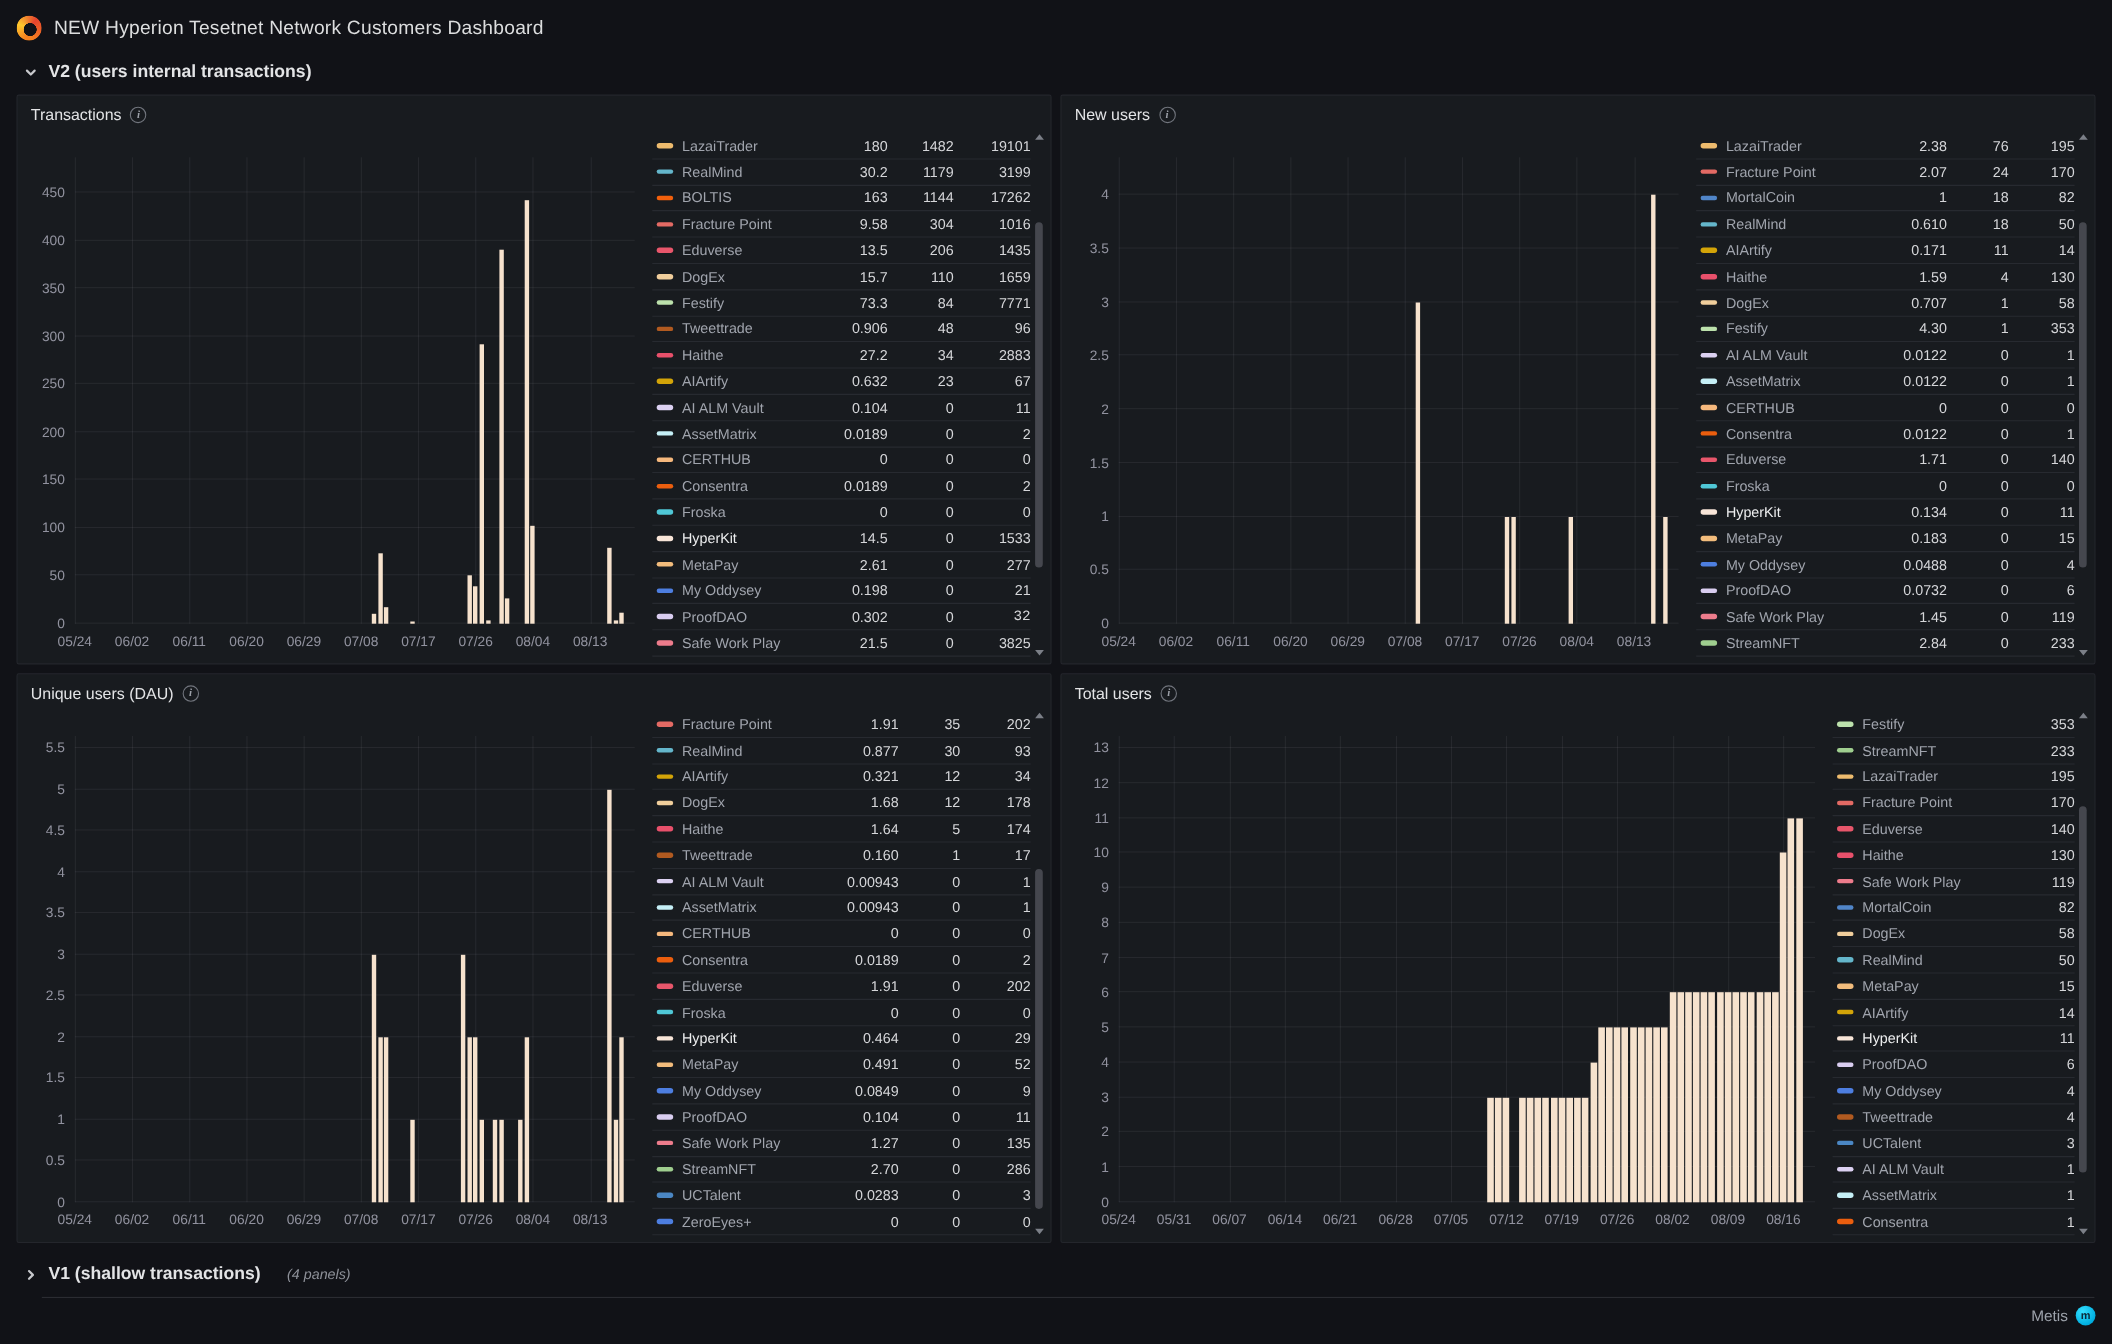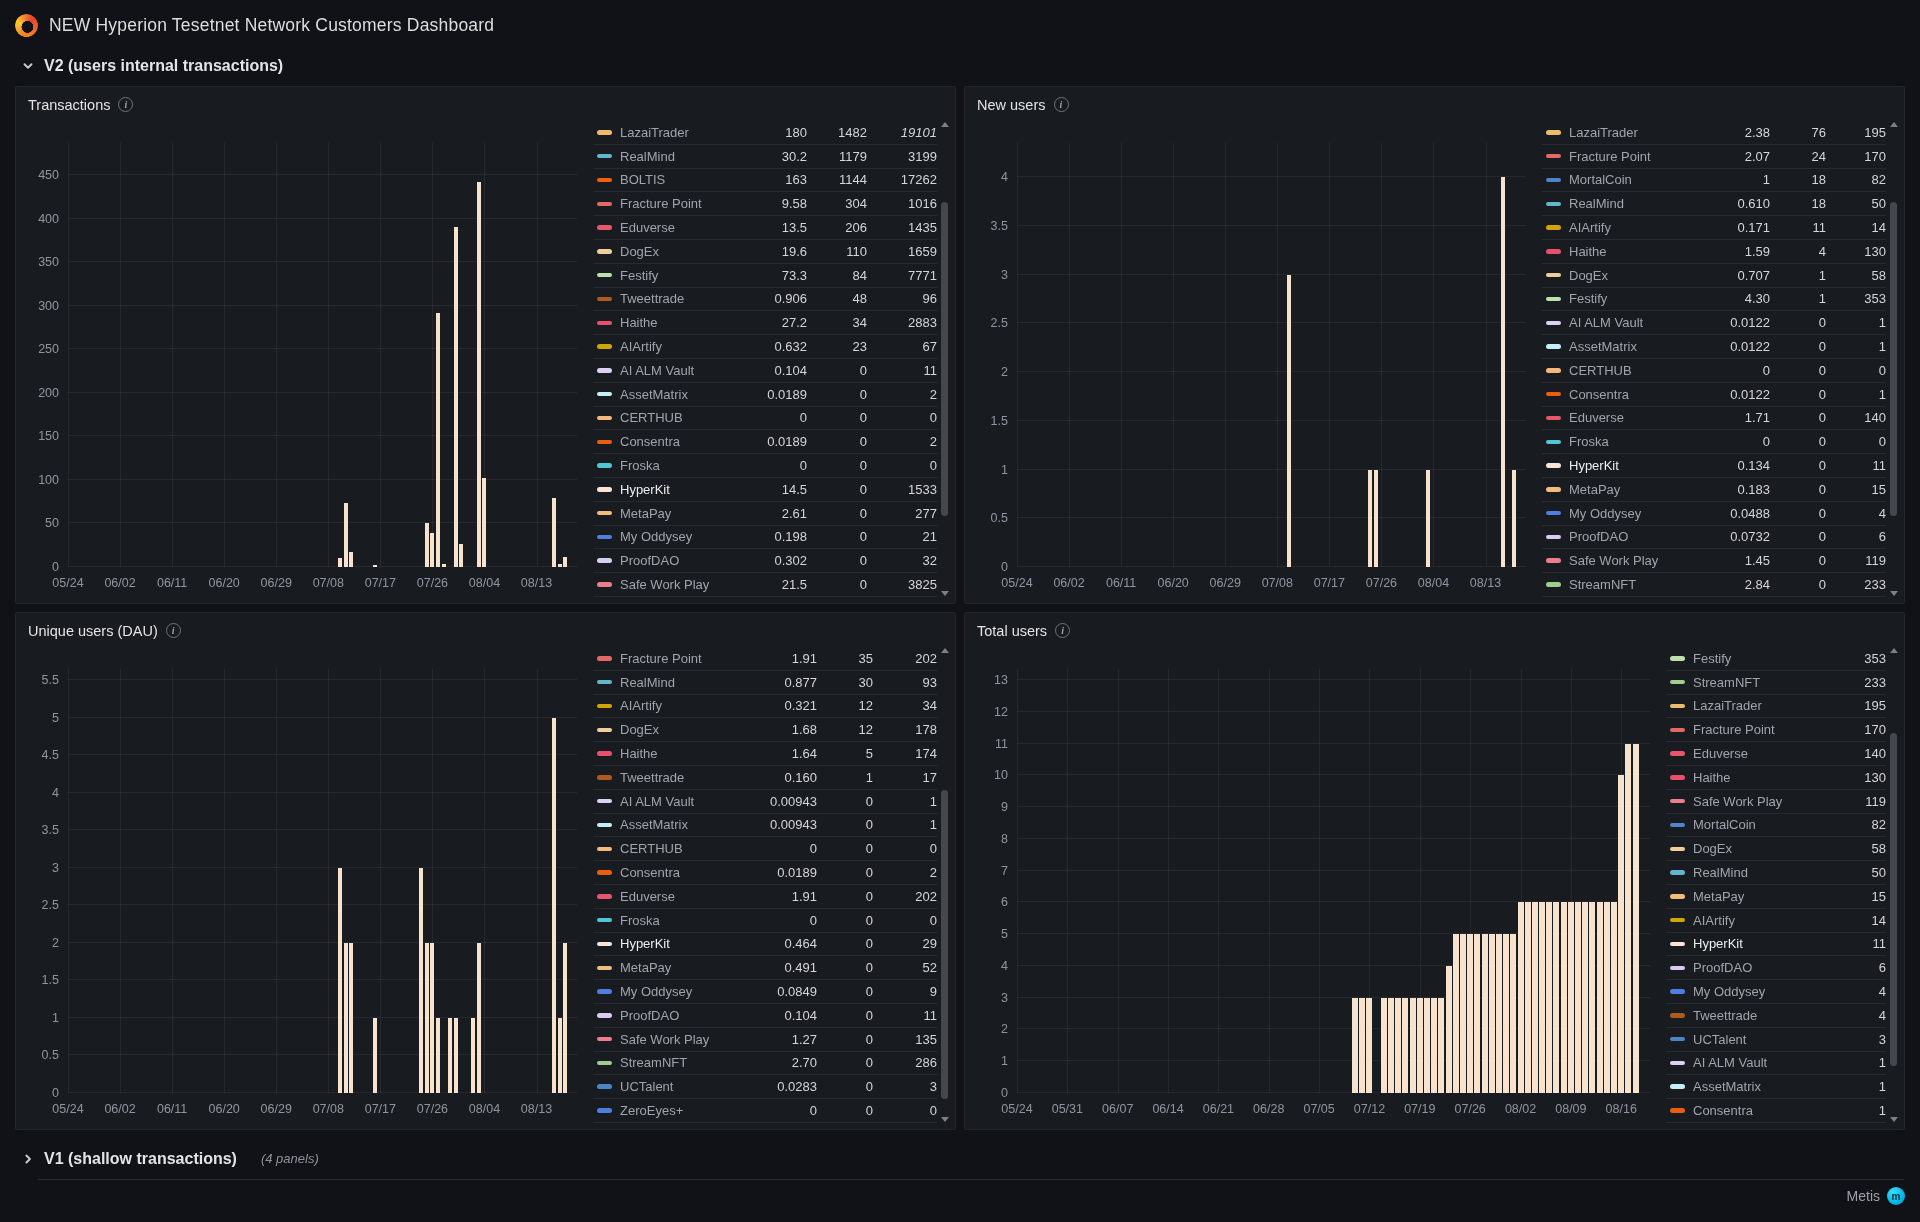--- a/index.html
+++ b/index.html
@@ -144,21 +144,21 @@
             <div class="bar" style="left: calc(96.5909% - 2px); width: 4px; height: 0.616016%; min-height: 2px; background: rgb(246, 226, 205);"></div>
             <div class="bar" style="left: calc(97.7273% - 2px); width: 4px; height: 2.25873%; min-height: 2px; background: rgb(246, 226, 205);"></div>
           </div>
         </div>
         <div class="legend" style="width: 362px;">
           <div class="legend-row">
             <span class="swatch" style="background: rgb(237, 187, 110);"></span>
             <span class="lg-name">LazaiTrader</span>
             <span class="lg-val" style="width: 66px;">180</span>
             <span class="lg-val" style="width: 52px;">1482</span>
-            <span class="lg-val" style="width: 62px; font-style: italic;">19101</span>
+            <span class="lg-val" style="width: 62px;">19101</span>
           </div>
           <div class="legend-row">
             <span class="swatch" style="background: rgb(100, 182, 203);"></span>
             <span class="lg-name">RealMind</span>
             <span class="lg-val" style="width: 66px;">30.2</span>
             <span class="lg-val" style="width: 52px;">1179</span>
             <span class="lg-val" style="width: 62px;">3199</span>
           </div>
           <div class="legend-row">
             <span class="swatch" style="background: rgb(242, 96, 12);"></span>
@@ -177,21 +177,21 @@
           <div class="legend-row">
             <span class="swatch" style="background: rgb(232, 86, 107);"></span>
             <span class="lg-name">Eduverse</span>
             <span class="lg-val" style="width: 66px;">13.5</span>
             <span class="lg-val" style="width: 52px;">206</span>
             <span class="lg-val" style="width: 62px;">1435</span>
           </div>
           <div class="legend-row">
             <span class="swatch" style="background: rgb(240, 206, 156);"></span>
             <span class="lg-name">DogEx</span>
-            <span class="lg-val" style="width: 66px;">19.6</span>
+            <span class="lg-val" style="width: 66px;">15.7</span>
             <span class="lg-val" style="width: 52px;">110</span>
             <span class="lg-val" style="width: 62px;">1659</span>
           </div>
           <div class="legend-row">
             <span class="swatch" style="background: rgb(188, 225, 172);"></span>
             <span class="lg-name">Festify</span>
             <span class="lg-val" style="width: 66px;">73.3</span>
             <span class="lg-val" style="width: 52px;">84</span>
             <span class="lg-val" style="width: 62px;">7771</span>
           </div>
@@ -270,21 +270,21 @@
             <span class="lg-name">My Oddysey</span>
             <span class="lg-val" style="width: 66px;">0.198</span>
             <span class="lg-val" style="width: 52px;">0</span>
             <span class="lg-val" style="width: 62px;">21</span>
           </div>
           <div class="legend-row">
             <span class="swatch" style="background: rgb(217, 205, 240);"></span>
             <span class="lg-name">ProofDAO</span>
             <span class="lg-val" style="width: 66px;">0.302</span>
             <span class="lg-val" style="width: 52px;">0</span>
-            <span class="lg-val" style="width: 62px;">32</span>
+            <span class="lg-val" style="width: 62px; font-family: Liberation Mono, monospace;">32</span>
           </div>
           <div class="legend-row">
             <span class="swatch" style="background: rgb(237, 124, 140);"></span>
             <span class="lg-name">Safe Work Play</span>
             <span class="lg-val" style="width: 66px;">21.5</span>
             <span class="lg-val" style="width: 52px;">0</span>
             <span class="lg-val" style="width: 62px;">3825</span>
           </div>
           <div class="sb">
             <span class="sb-arrow up"></span>

